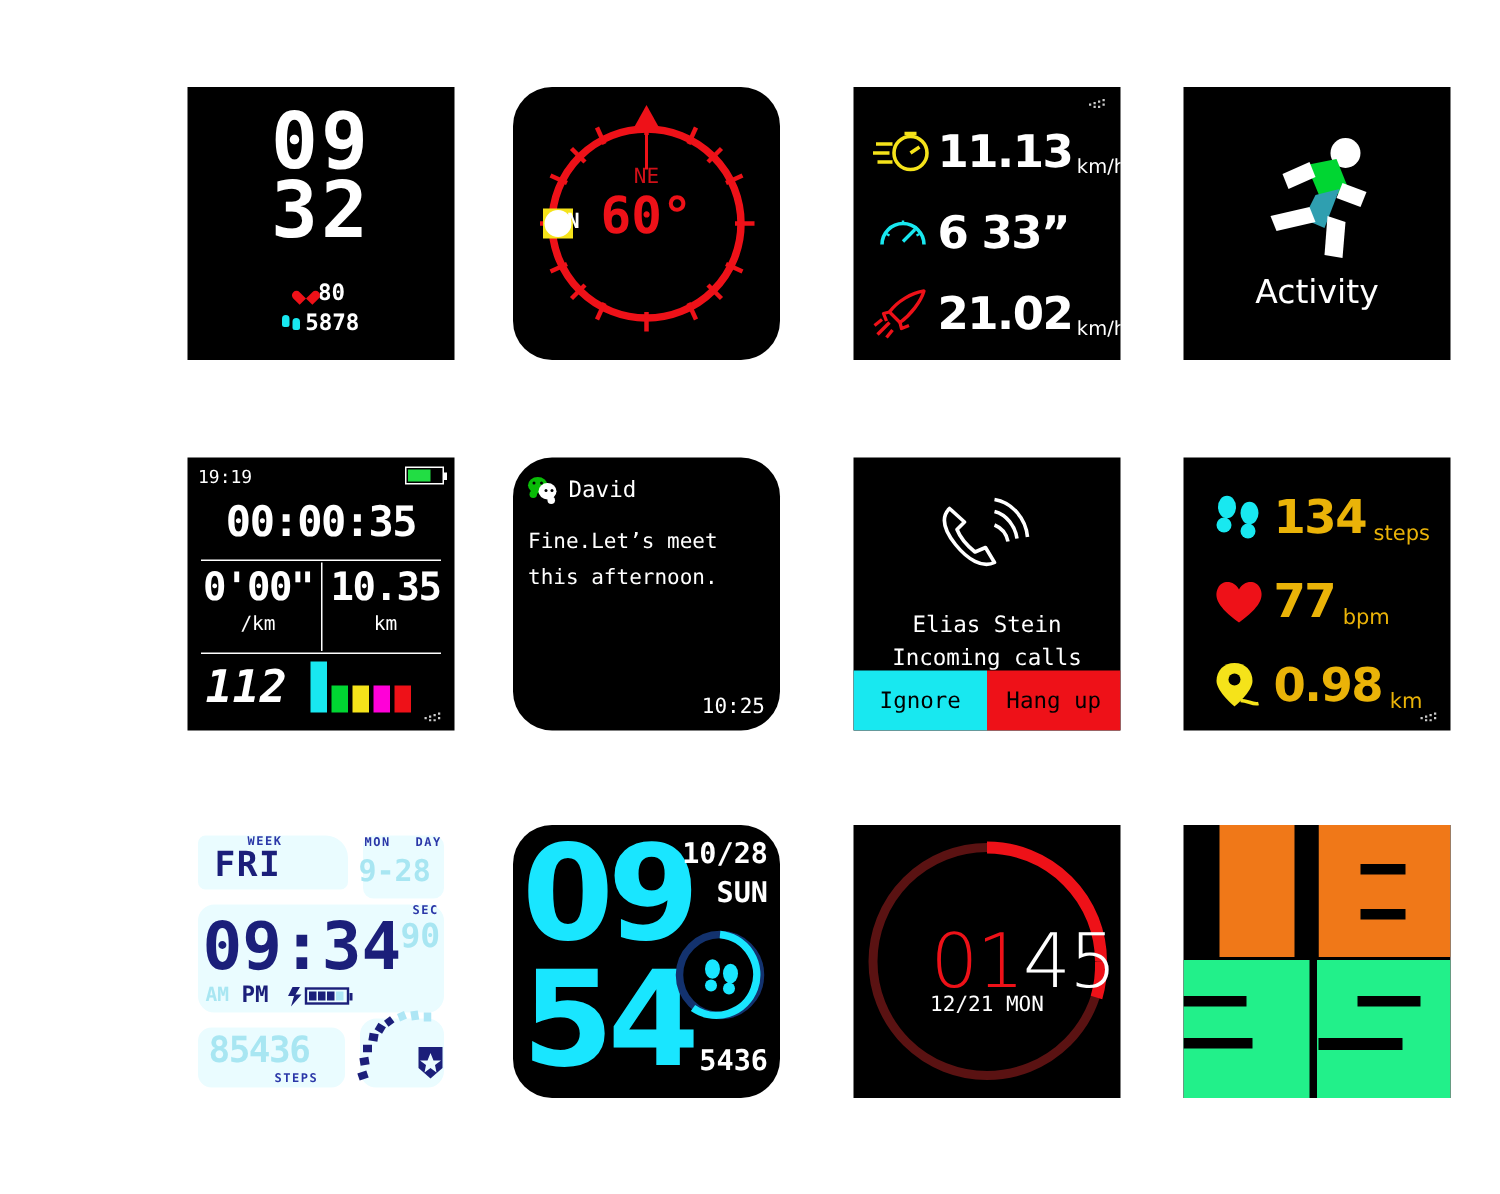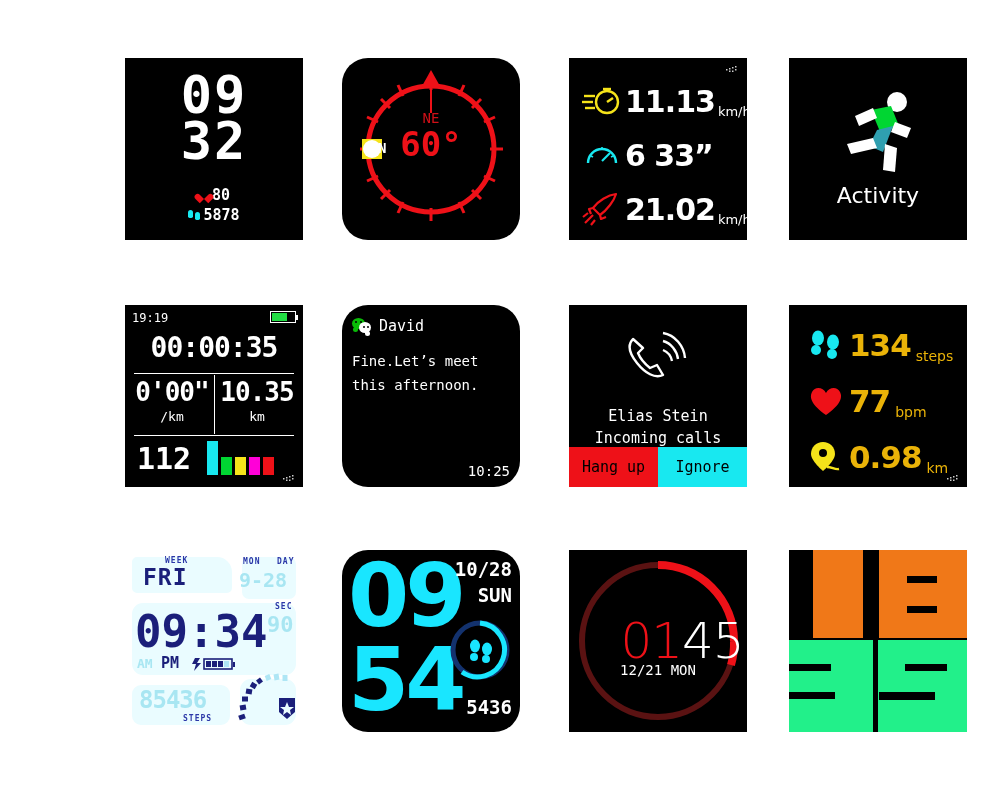--- a/index.html
+++ b/index.html
@@ -88,21 +88,21 @@
   .batt i{position:absolute;left:1px;top:1px;bottom:1px;width:15px;background:#22dd44;}
   .batt:after{content:"";position:absolute;right:-3px;top:3px;width:2px;height:5px;background:#fff;}
   .run-timer{position:absolute;left:0;right:0;top:26px;text-align:center;color:#fff;
     font-family:"DejaVu Sans Mono",monospace;font-size:28px;font-weight:bold;letter-spacing:-1px;}
   .hline{position:absolute;left:9px;right:9px;height:1px;background:#fff;}
   .vline{position:absolute;top:70px;height:59px;width:1px;background:#fff;left:89px;}
   .cell{position:absolute;top:72px;width:84px;text-align:center;color:#fff;}
   .cell .big{font-family:"DejaVu Sans Mono",monospace;font-size:26px;font-weight:bold;letter-spacing:-1px;}
   .cell .sm{font-family:"DejaVu Sans Mono",monospace;font-size:13px;margin-top:2px;}
   .hr-val{position:absolute;left:12px;top:136px;color:#fff;
-    font-family:"DejaVu Sans Mono",monospace;font-size:30px;font-weight:bold;}
+    font-family:"DejaVu Sans Mono",monospace;font-size:30px;font-weight:bold;font-style:italic;}
   .bars{position:absolute;left:82px;top:136px;height:34px;display:flex;align-items:flex-end;gap:3px;}
   .bars i{display:block;width:11px;}
 
   
   .msg-head{position:absolute;left:10px;top:12px;display:flex;align-items:center;gap:7px;}
   .msg-name{color:#fff;font-family:"DejaVu Sans Mono",monospace;font-size:15px;}
   .msg-body{position:absolute;left:10px;right:8px;top:44px;color:#fff;
     font-family:"DejaVu Sans Mono",monospace;font-size:14px;line-height:24px;}
   .msg-time{position:absolute;right:10px;bottom:8px;color:#fff;
     font-family:"DejaVu Sans Mono",monospace;font-size:14px;}
@@ -339,22 +339,22 @@
       <g stroke="#ffffff" stroke-width="2.4" fill="none" stroke-linejoin="round">
         <path d="M10 8 C4 14 6 22 14 32 C22 42 32 48 40 44 L34 34 L27 37 C22 33 17 27 15 22 L20 17 Z"></path>
         <path d="M40 10 C48 12 54 20 55 28"></path>
         <path d="M40 19 C45 21 48 25 49 30"></path>
         <path d="M40 2 C52 4 61 15 62 27"></path>
       </g>
     </svg>
     <div class="call-name">Elias Stein</div>
     <div class="call-sub">Incoming calls</div>
     <div class="call-btns">
+      <div style="background:#18e8f0">Ignore</div>
       <div style="background:#ee1118">Hang up</div>
-      <div style="background:#18e8f0">Ignore</div>
     </div>
   </div>
 
   <div class="screen c4 r2">
     <div class="stat" style="top:16px">
       <span class="ic">
         <svg width="34" height="32" viewBox="0 0 34 32">
           <ellipse cx="9" cy="9" rx="6" ry="7.5" fill="#18e8f0"></ellipse>
           <ellipse cx="7" cy="21" rx="5" ry="5" fill="#18e8f0"></ellipse>
           <ellipse cx="24" cy="13" rx="6" ry="7.5" fill="#18e8f0"></ellipse>

